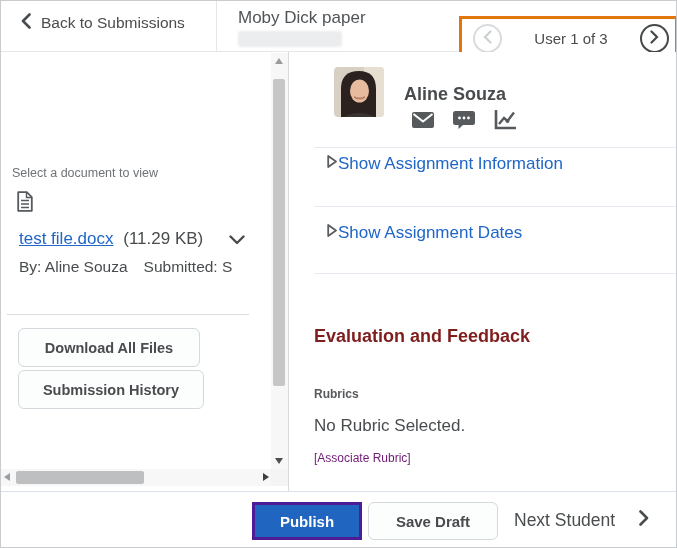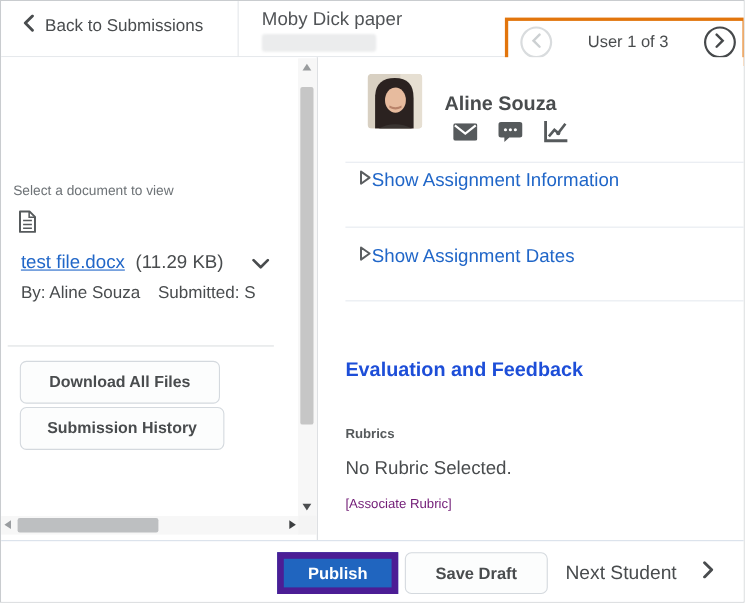--- a/index.html
+++ b/index.html
@@ -67,31 +67,31 @@
   .student-name { position:absolute; left:115px; top:16px; font-size:18px; font-weight:bold; color:#494c4e;margin-top:16px; }
   .profile-icons { position:absolute; left:121px; top:56px; display:flex; gap:15px; }
   .icon-btn { background:none; border:none; cursor:pointer; padding:2px; }
   .rp-divider { position:absolute; left:25px; width:364px; height:1px; background:#e6eaf0; }
   .rp-div1 { top:95px; } .rp-div2 { top:154px; } .rp-div3 { top:221px; }
   .toggle-row { position:absolute; left:37px; background:none; border:none; cursor:pointer;
                 display:flex; align-items:center; gap:0; font-family:inherit;
                 font-size:17px; color:#2066c8; }
   .toggle-info  { top:102px; }
   .toggle-dates { top:171px; }
-  .eval-heading { position:absolute; left:25px; top:274px; font-size:18px; font-weight:bold; color:#1d4ed8; }
+  .eval-heading { position:absolute; left:25px; top:274px; font-size:18px; font-weight:bold; color:#7f1d1d; }
   .rubrics-label { position:absolute; left:25px; top:335px; font-size:12px; font-weight:bold; color:#565a5c; }
   .rubric-status { position:absolute; left:25px; top:364px; font-size:17px; color:#494c4e; }
   .associate-link { position:absolute; left:25px; top:399px; font-size:12px; color:#701a75;
                     text-decoration:none; cursor:pointer; }
 
   
   .footer { position:absolute; left:0; top:490px; width:677px; height:58px;
             background:#fff; border-top:1px solid #d9e0ea; }
   .btn-publish { position:absolute; left:251px; top:10px; width:110px; height:38px;
-                 background:#2065bf; border:6px solid #4c1d95; border-radius:0;
+                 background:#2065bf; border:3px solid #4c1d95; border-radius:0;
                  color:#fff; font-family:inherit; font-size:15px; font-weight:bold; cursor:pointer; }
   .btn-savedraft { position:absolute; left:367px; top:10px; width:130px; height:38px;
                    background:#fcfdfd; border:1px solid #d4d9de; border-radius:6px;
                    color:#494c4e; font-family:inherit; font-size:15px; font-weight:bold; cursor:pointer; }
   .btn-nextstudent { position:absolute; left:513px; top:0; height:57px; background:none; border:none;
                      cursor:pointer; display:flex; align-items:center; gap:24px;
                      font-family:inherit; font-size:17.5px; color:#494c4e; }
 </style>
 </head>
 <body>

